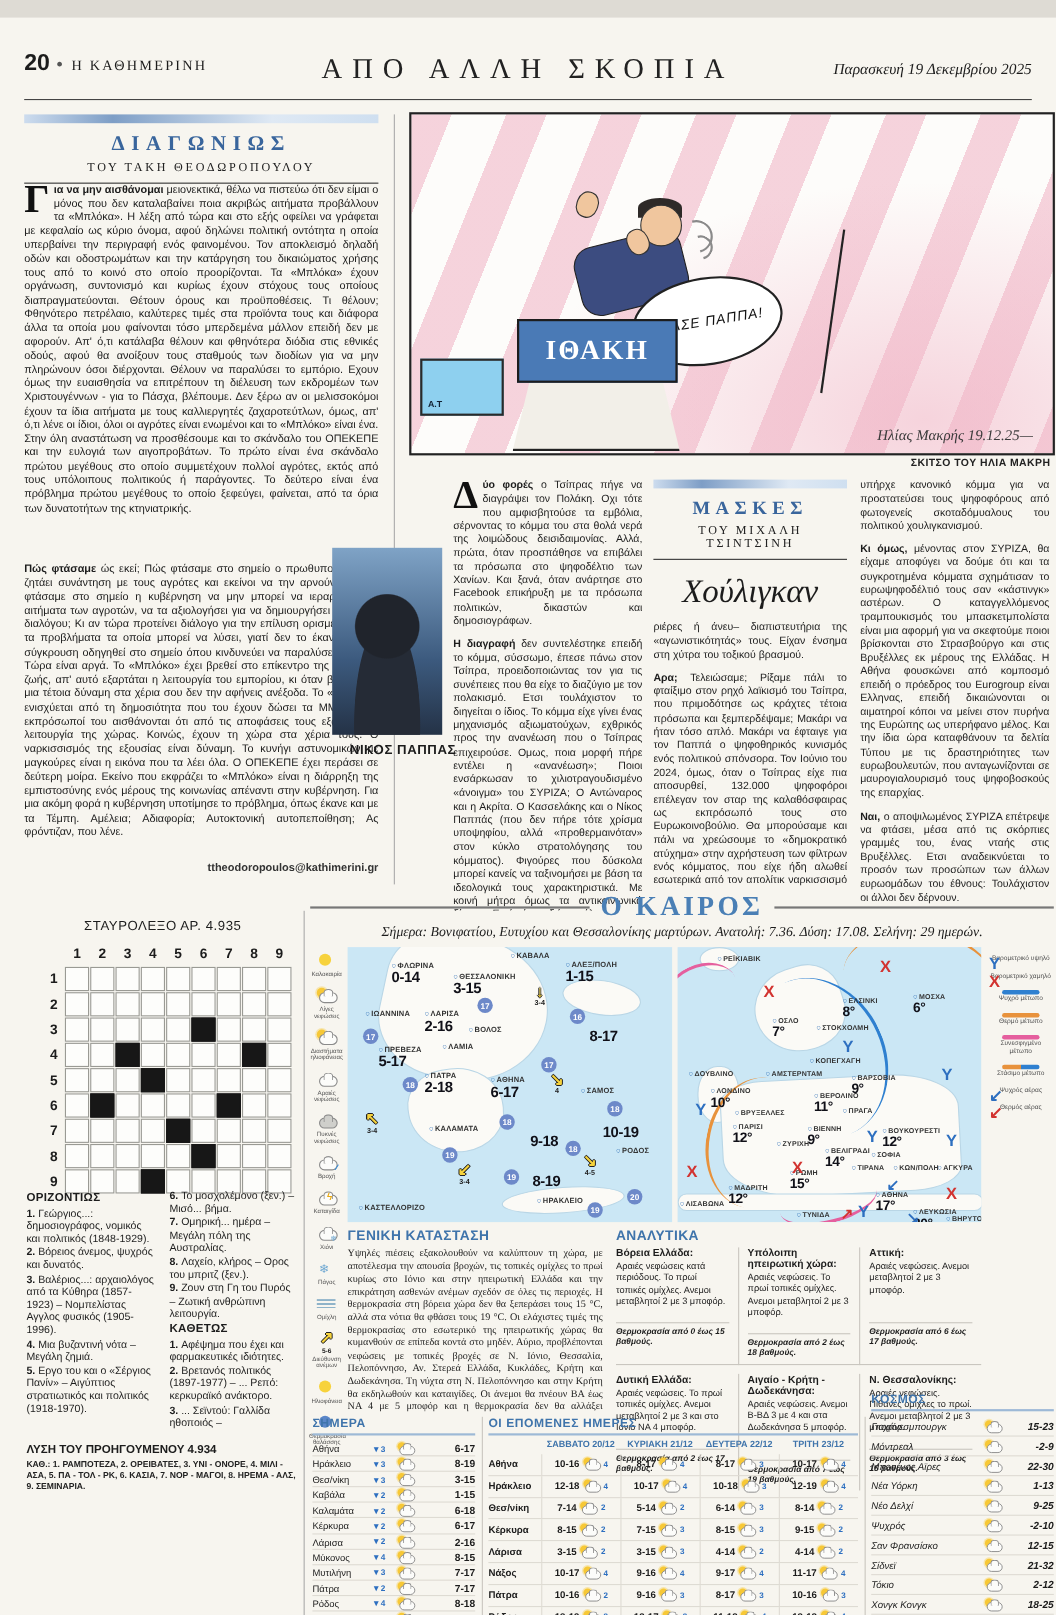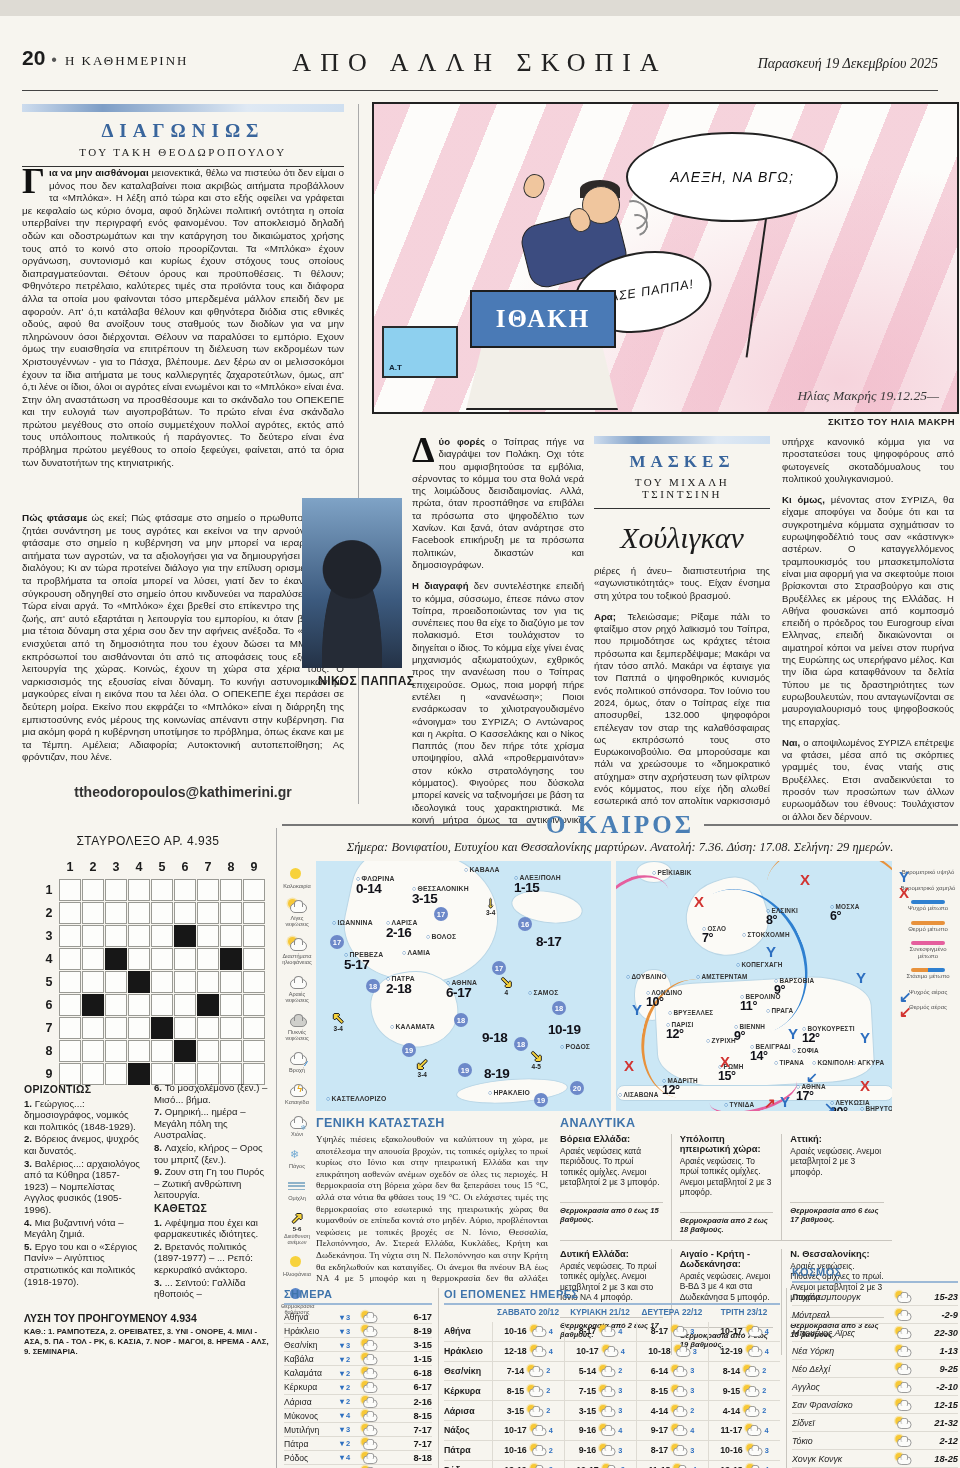--- a/index.html
+++ b/index.html
@@ -17,21 +17,21 @@
   .gradbar{height:8px;background:linear-gradient(90deg,#cddcee 0%,#7e9ec6 25%,#dfe9f4 70%,#cfdff0 100%);}
   .kicker{color:#39659c;font-family:"Liberation Serif",serif;font-weight:bold;font-size:19px;letter-spacing:6px;text-align:center;margin-top:8px;}
   .byline{font-family:"Liberation Serif",serif;font-size:11px;letter-spacing:2.5px;text-align:center;margin-top:4px;color:#222;}
   .thinrule{height:1px;background:#333;margin-top:8px;}
   #diag h1{font-family:"Liberation Serif",serif;font-style:italic;font-weight:normal;font-size:31px;margin:14px 0 10px 0;text-align:left;letter-spacing:-.5px;}
   .bodytx{font-size:9.9px;line-height:12.6px;text-align:justify;color:#1b1b1b;}
   .dropcap{float:left;font-family:"Liberation Serif",serif;font-weight:bold;font-size:36px;line-height:28px;padding-right:4px;color:#111;}
   .lead{font-weight:bold;}
   #diag .p1{height:336px;overflow:hidden;}
   #diag .p2{margin-top:9px;height:264px;overflow:hidden;}
-  #diag .email{text-align:center;font-size:14px;font-weight:bold;color:#333;margin-top:8px;}
+  #diag .email{text-align:right;font-size:10px;font-weight:bold;color:#333;margin-top:8px;}
   
   #cartoon{position:absolute;left:372px;top:86px;width:583px;height:308px;border:2px solid #222;background:
      radial-gradient(ellipse at 80% 90%,rgba(240,178,196,.55),rgba(240,178,196,0) 55%),
      repeating-linear-gradient(112deg,rgba(238,170,190,.50) 0 34px,rgba(255,255,255,0) 34px 80px),#fdfcfa;overflow:hidden;}
   .bubble{position:absolute;background:#fff;border:2px solid #222;border-radius:50%;display:flex;align-items:center;justify-content:center;text-align:center;font-style:italic;letter-spacing:1px;color:#111;}
   #bub1{left:252px;top:28px;width:180px;height:78px;font-size:14px;padding:4px 14px;}
   #bub2{left:200px;top:148px;width:118px;height:68px;font-size:12.5px;transform:rotate(-9deg);padding:4px 8px;}
   .btail{position:absolute;width:2px;background:#222;}
   #tail1{left:382px;top:104px;height:150px;transform:rotate(8deg);}
   #laptop{position:absolute;left:8px;top:222px;width:72px;height:48px;background:#8ed0ef;border:2px solid #2a2a2a;}
@@ -183,21 +183,20 @@
 
   <div id="cartoon">
     <div class="arc" style="left:244px;top:96px;width:26px;height:26px;transform:rotate(30deg)"></div>
     <div class="arc" style="left:252px;top:110px;width:18px;height:18px;transform:rotate(30deg)"></div>
     <div class="fig-body"></div>
     <div class="fig-hair"></div>
     <div class="fig-head"></div>
     <div class="fig-hand" style="left:196px;top:104px;transform:rotate(-25deg)"></div>
     <div class="fig-hand" style="left:150px;top:70px;transform:rotate(20deg)"></div>
     <div class="btail" id="tail1"></div>
-    <div class="bubble" id="bub1">ΑΛΕΞΗ, ΝΑ ΒΓΩ;</div>
     <div class="bubble" id="bub2">ΣΚΑΣΕ ΠΑΠΠΑ!</div>
     <div id="laptop">
         <span>Α.Τ</span>
       </div>
     <div id="sign">ΙΘΑΚΗ</div>
     <div id="podbase"></div>
     <div id="sig">Ηλίας Μακρής 19.12.25—</div>
   </div>
   <div id="cartcap">ΣΚΙΤΣΟ ΤΟΥ ΗΛΙΑ ΜΑΚΡΗ</div>
 
@@ -1134,21 +1133,21 @@
       </div>
       <div class="wrow">
         <div>Νέο Δελχί</div>
         <div class="wi sm">
           <span class="sun"></span>
           <span class="cld"></span>
         </div>
         <div class="wtemp">9-25</div>
       </div>
       <div class="wrow">
-        <div>Αγγλος</div>
+        <div>Ψυχρός</div>
         <div class="wi sm">
           <span class="sun"></span>
           <span class="cld"></span>
         </div>
         <div class="wtemp">-2-10</div>
       </div>
       <div class="wrow">
         <div>Σαν Φρανσίσκο</div>
         <div class="wi sm">
           <span class="sun"></span>

